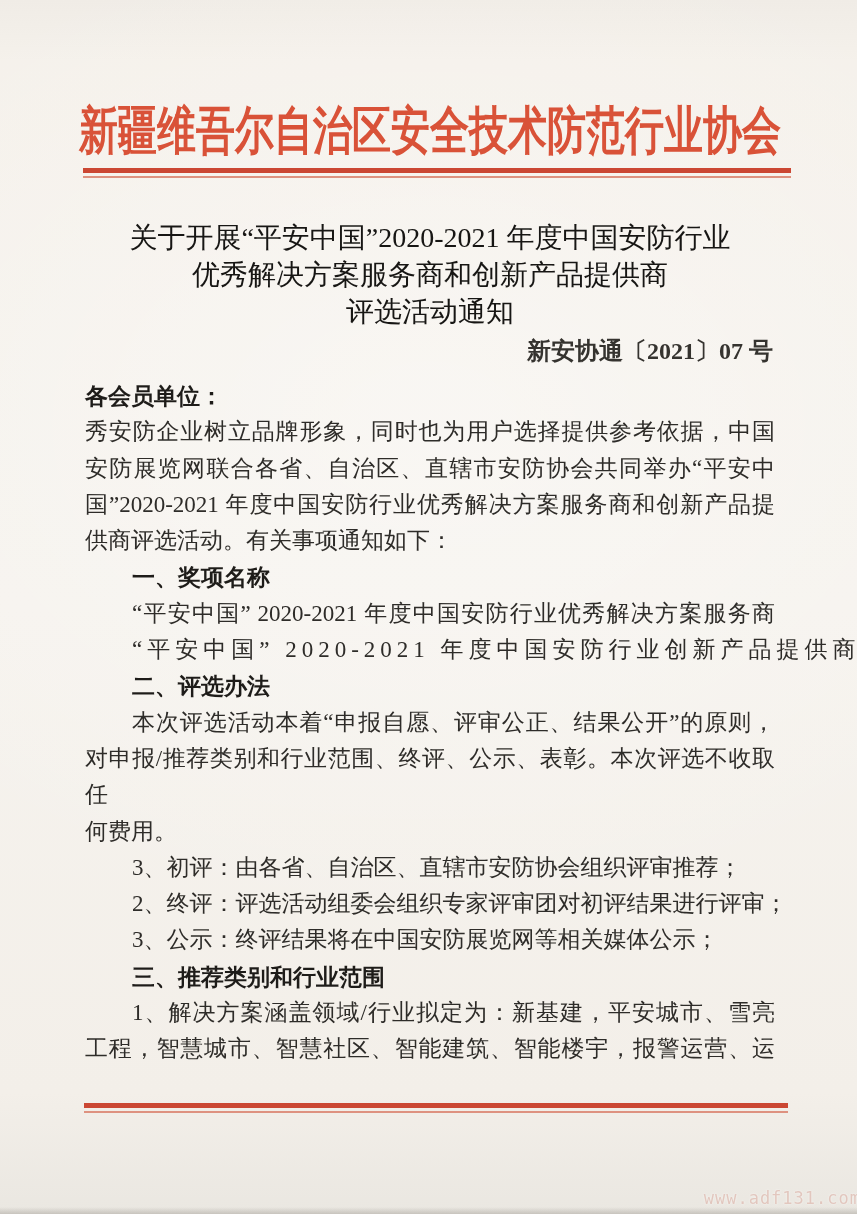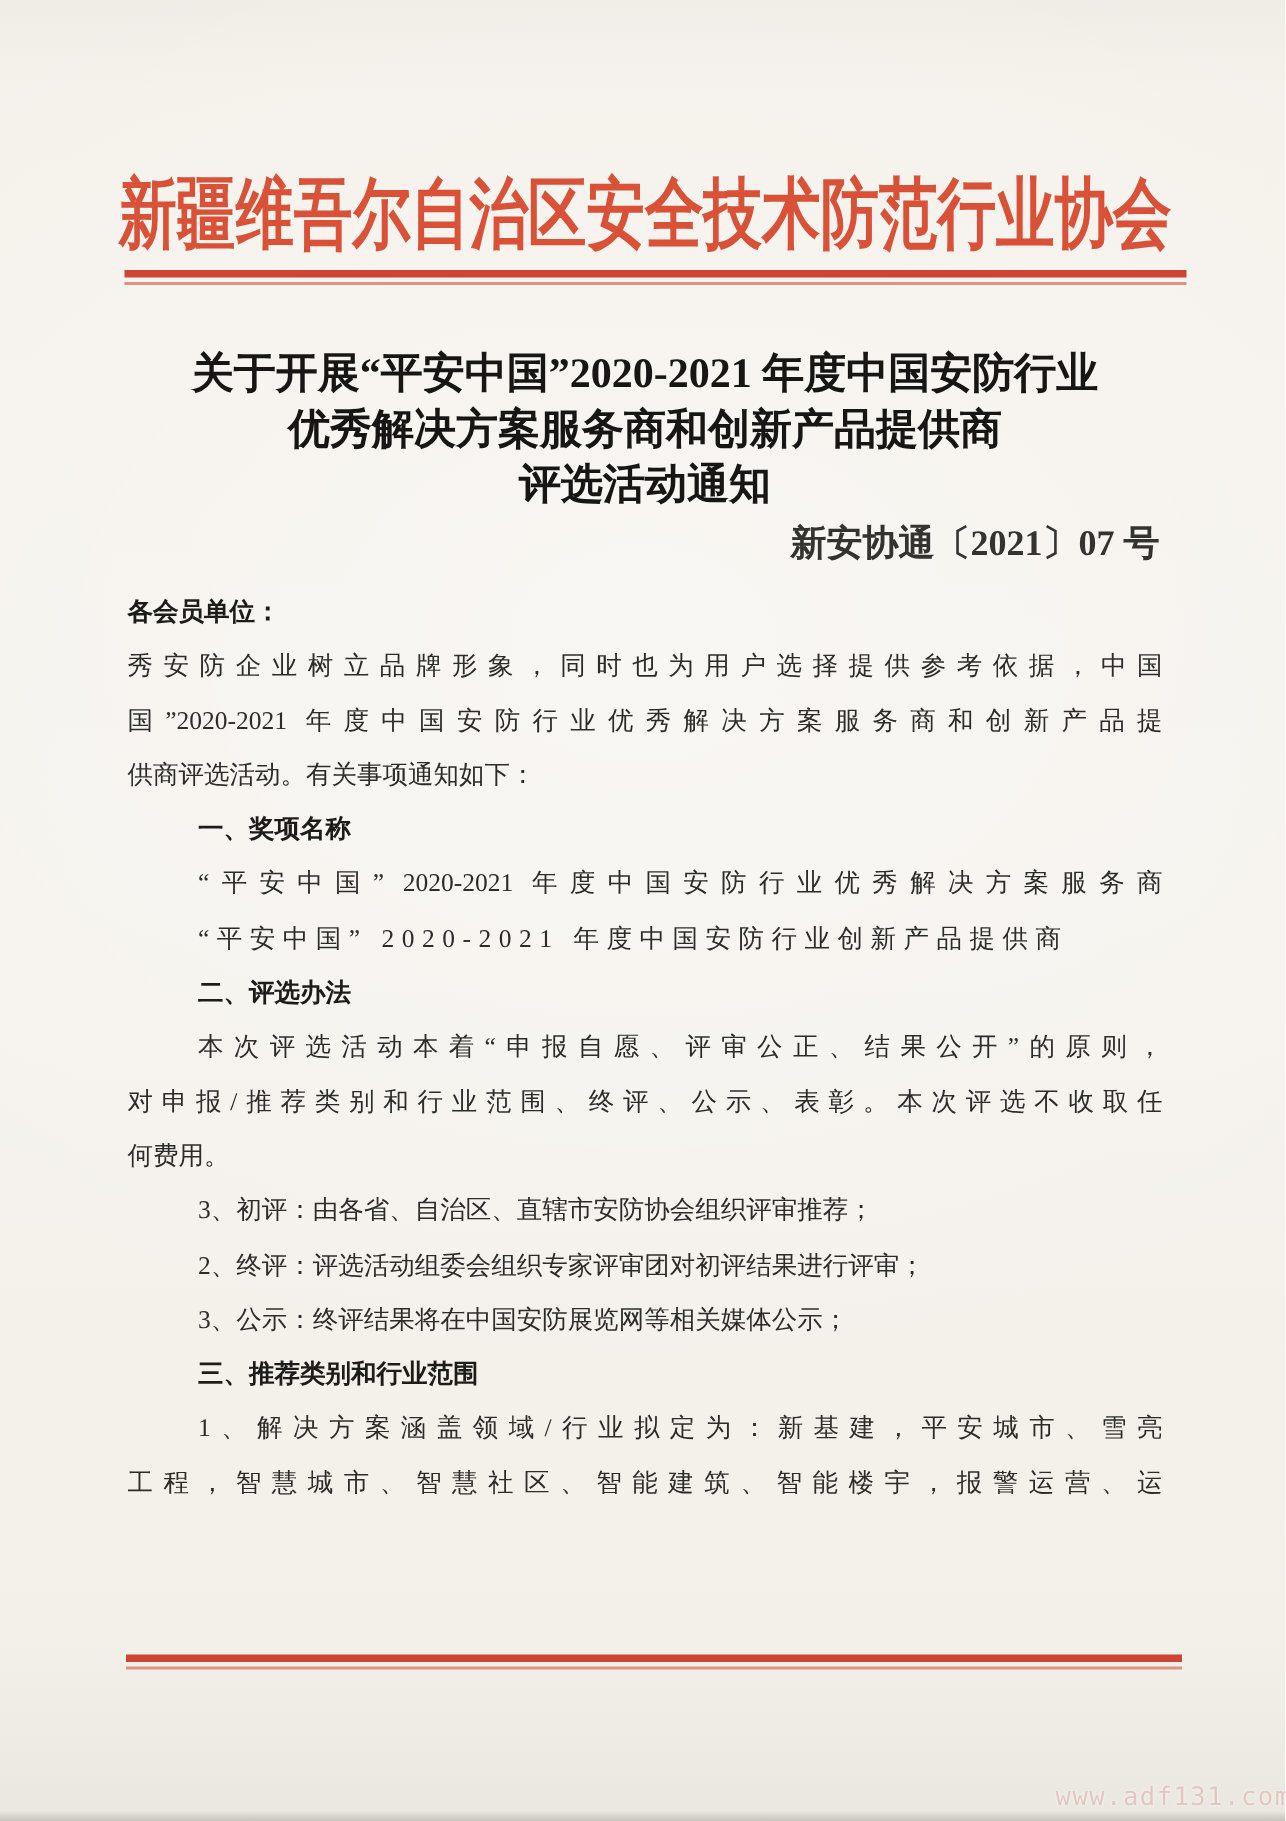--- a/index.html
+++ b/index.html
@@ -12,37 +12,37 @@
       radial-gradient(120% 60% at 50% 35%, rgba(255,255,255,0.35), rgba(255,255,255,0) 70%),
       linear-gradient(180deg, #f0ece6 0%, #f5f1eb 5%, #f6f3ee 50%, #f3efe9 90%, #eae7e1 100%);
     font-family: "Liberation Serif", "DejaVu Serif", serif;
     color: #2c2b29;
   }
   .page::after { 
     content: "";
     position: absolute; left: 0; right: 0; bottom: 0; height: 7px;
     background: linear-gradient(180deg, rgba(0,0,0,0), rgba(110,105,98,0.28));
   }
-  .inner { position: absolute; left: 85px; right: 82px; top: 12px; }
+  .inner { position: absolute; left: 85px; right: 82px; top: 0; }
 
   .letterhead { margin-top: 99px; height: 64px; display: flex; align-items: center; justify-content: center; }
   .letterhead span {
     font-size: 39px; font-weight: bold; color: #d95238;
     white-space: nowrap; transform: scaleY(1.32);
     font-family: "Liberation Serif", "DejaVu Serif", serif;
   }
 
   .rule { height: 3px; border-top: 5px solid #cb4733; border-bottom: 2px solid #de9280; }
   .rule-top { margin-top: 5px; margin-left: -2px; margin-right: -16px; }
   .rule-bottom { position: absolute; top: 1103px; left: 84px; width: 704px; }
 
-  .doc-title { margin-top: 41px; text-align: center; font-weight: bold; font-size: 28px; line-height: 37px; color: #171614; }
+  .doc-title { margin-top: 41px; text-align: center; font-weight: normal; font-size: 28px; line-height: 37px; color: #171614; }
   .doc-number { margin-top: 7px; text-align: right; font-size: 24px; line-height: 28px; color: #35332f; padding-right: 2px; font-weight: bold; }
 
-  .bodytext { margin-top: 13px; font-size: 17px; color: #2e2c29; }
+  .bodytext { margin-top: 13px; font-size: 23px; color: #2e2c29; }
   .row { line-height: 36.3px; white-space: nowrap; }
   .j { text-align: justify; text-align-last: justify; text-justify: inter-character; white-space: normal; overflow: hidden; }
   .ind { text-indent: 47px; }
   .sp { letter-spacing: 5px; }
   .h { font-family: "Liberation Sans", "DejaVu Sans", sans-serif; font-weight: bold; color: #1e1c19; }
 
   .watermark {
     position: absolute; top: 1188px; right: -4px;
     font-family: "DejaVu Sans Mono", monospace;
     font-size: 17px; letter-spacing: 1px;
@@ -67,20 +67,21 @@
       <div>关于开展“平安中国”2020-2021 年度中国安防行业</div>
       <div>优秀解决方案服务商和创新产品提供商</div>
       <div>评选活动通知</div>
     </div>
 
     <div class="doc-number">新安协通〔2021〕07 号</div>
 
     <div class="bodytext">
       <div class="row h">各会员单位：</div>
       <div class="row j">秀安防企业树立品牌形象，同时也为用户选择提供参考依据，中国</div>
+      <div class="row j">安防展览网联合各省、自治区、直辖市安防协会共同举办“平安中</div>
       <div class="row j">国”2020-2021 年度中国安防行业优秀解决方案服务商和创新产品提</div>
       <div class="row">供商评选活动。有关事项通知如下：</div>
       <div class="row h ind">一、奖项名称</div>
       <div class="row ind j">“平安中国” 2020-2021 年度中国安防行业优秀解决方案服务商</div>
       <div class="row ind sp">“平安中国” 2020-2021 年度中国安防行业创新产品提供商</div>
       <div class="row h ind">二、评选办法</div>
       <div class="row ind j">本次评选活动本着“申报自愿、评审公正、结果公开”的原则，</div>
       <div class="row j">对申报/推荐类别和行业范围、终评、公示、表彰。本次评选不收取任</div>
       <div class="row">何费用。</div>
       <div class="row ind">3、初评：由各省、自治区、直辖市安防协会组织评审推荐；</div>

